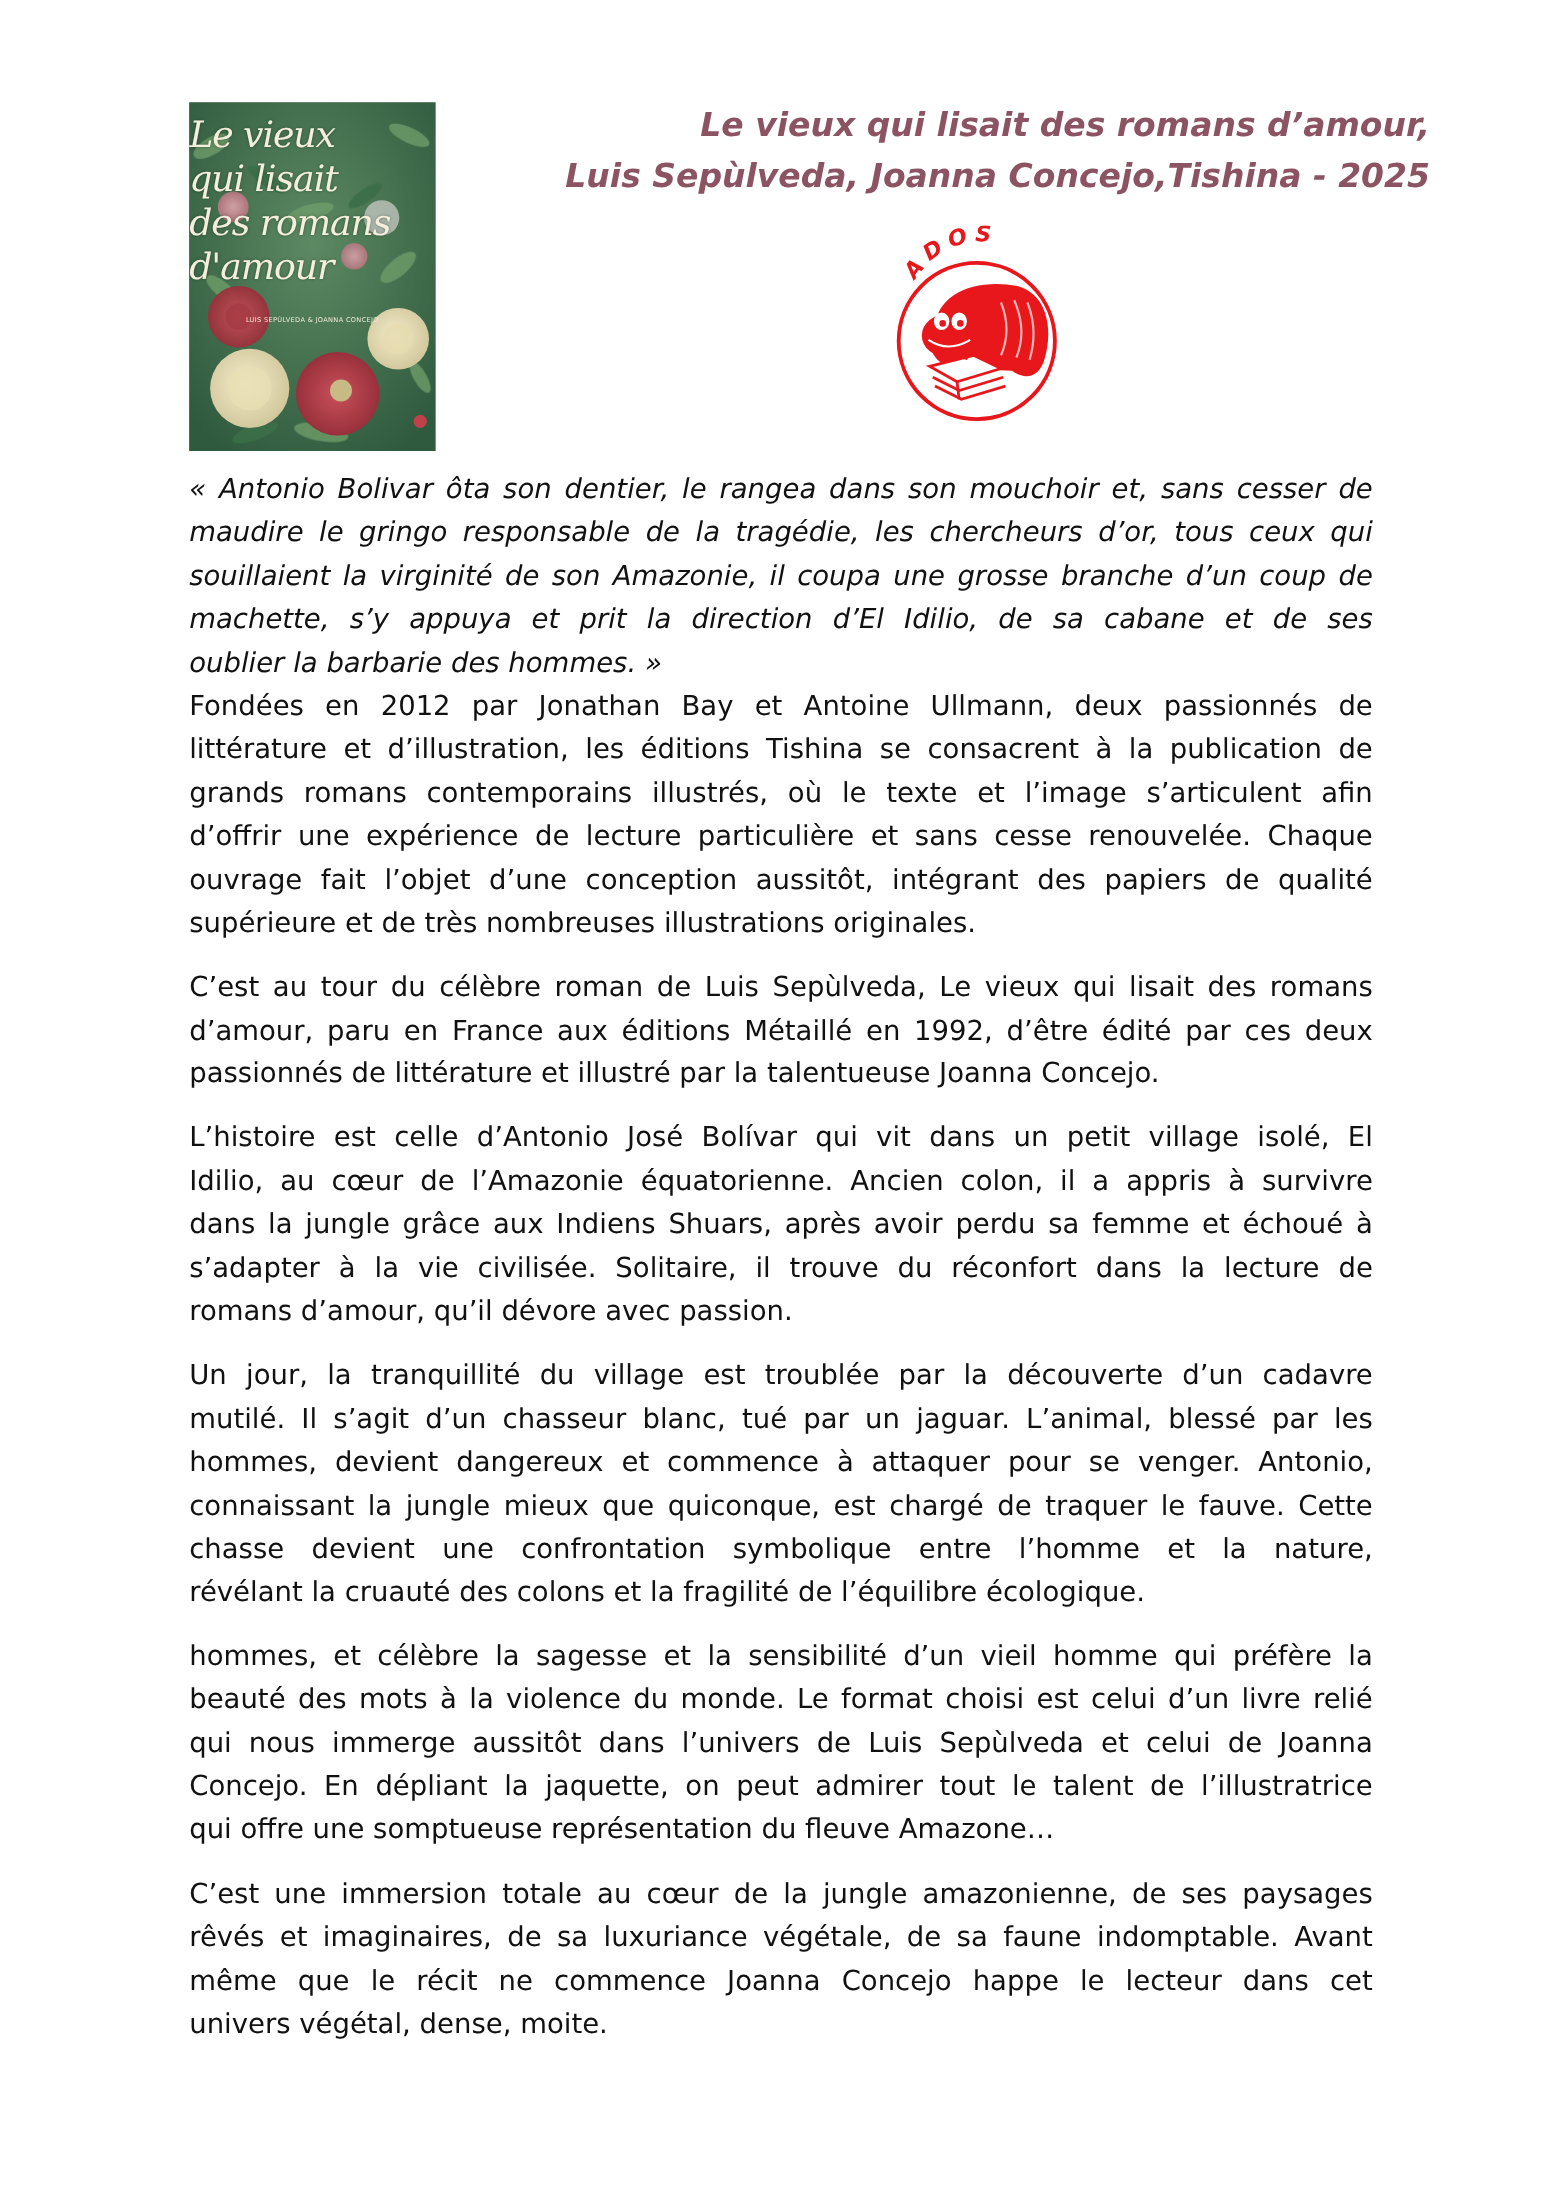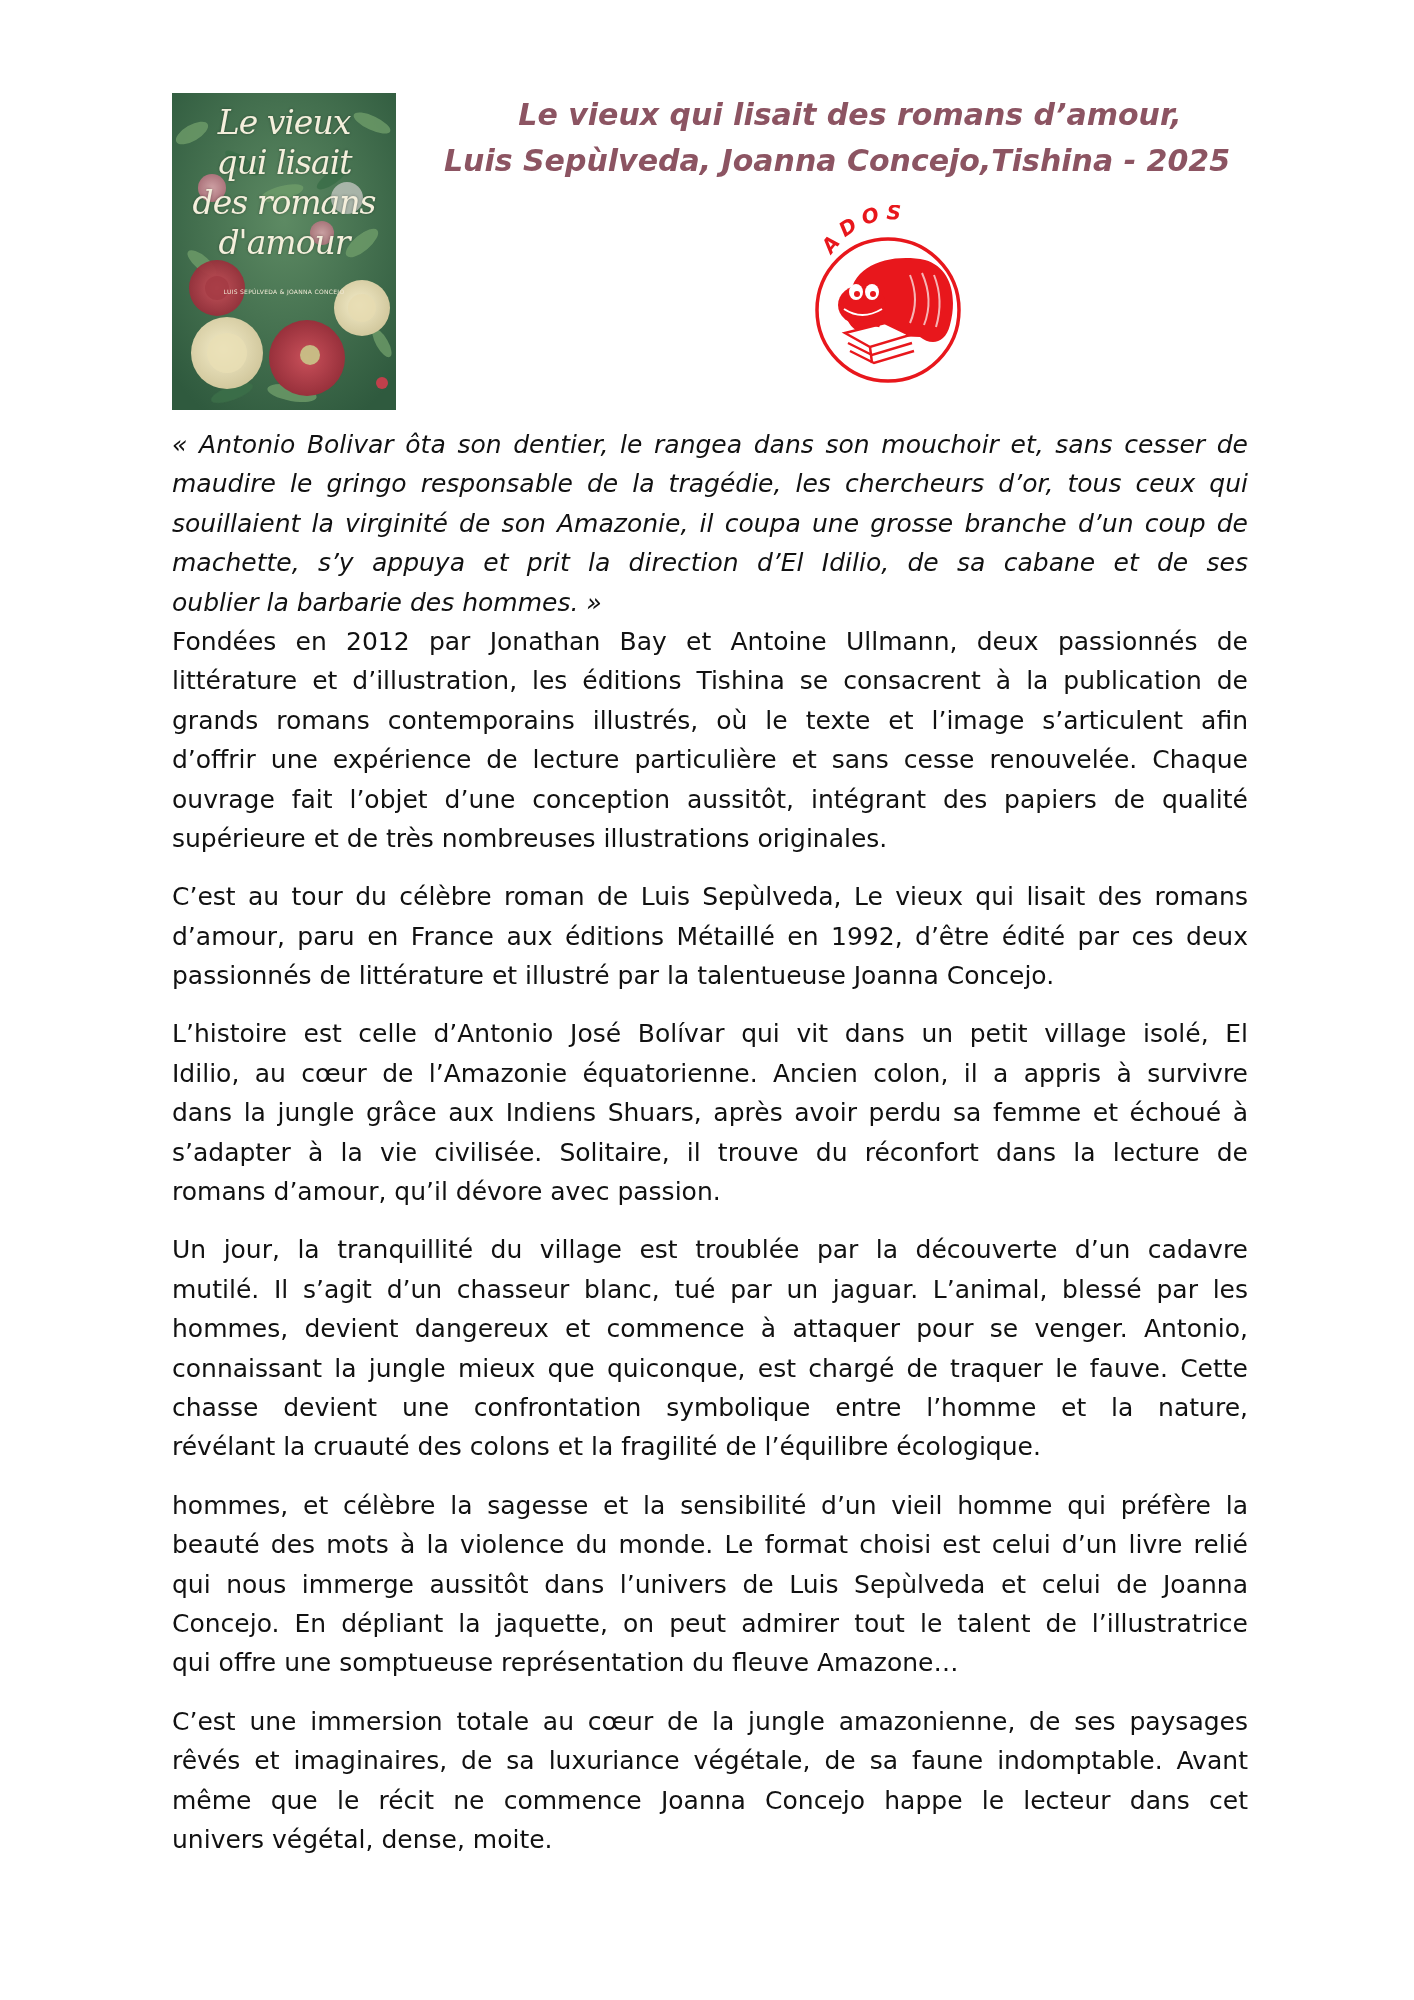--- a/index.html
+++ b/index.html
@@ -3,30 +3,30 @@
 <meta charset="utf-8">
 <style>
   html, body { margin: 0; padding: 0; background: #ffffff; }
   body { width: 1414px; height: 2000px; position: relative; overflow: hidden;
          font-family: "DejaVu Sans", sans-serif; color: #111111; }
 
   
   .cover { position: absolute; left: 172px; top: 93px; width: 224px; height: 317px;
            overflow: hidden; background: #3f6b4c; }
   .cover svg { position: absolute; left: 0; top: 0; }
-  .cover-title { position: absolute; left: 0; top: 10px; width: 224px; text-align: center;
+  .cover-title { position: absolute; left: 0; top: 10px; width: 224px; text-align: left;
                  font-family: "DejaVu Serif", serif; font-style: italic; color: #f4efdc;
                  font-size: 33px; line-height: 40px; letter-spacing: -1px;
                  text-shadow: 0 0 3px rgba(0,0,0,0.35); }
   .cover-title span { display: block; }
   .cover-authors { position: absolute; left: 0; top: 195px; width: 224px; text-align: center;
                    font-size: 6px; letter-spacing: 0.3px; color: #f1ead6; }
 
   
-  .title { position: absolute; left: 440px; top: 92px; width: 860px; text-align: center;
+  .title { position: absolute; left: 440px; top: 92px; width: 860px; text-align: right;
            color: #8c5462; font-family: "DejaVu Sans", sans-serif; font-weight: bold;
            font-style: italic; font-size: 30px; line-height: 46px; }
   .title .l1 { display: block; margin-left: -40px; }
   .title .l2 { display: block; margin-left: -66px; }
 
   
   .logo { position: absolute; left: 810px; top: 205px; width: 160px; height: 185px; }
   .logo svg { position: absolute; left: 0; top: 0; }
 
   

